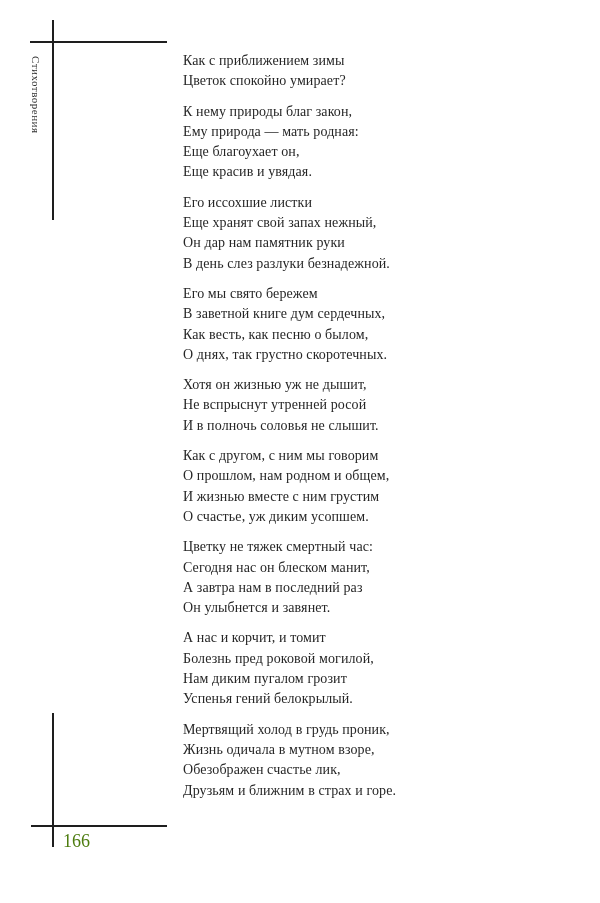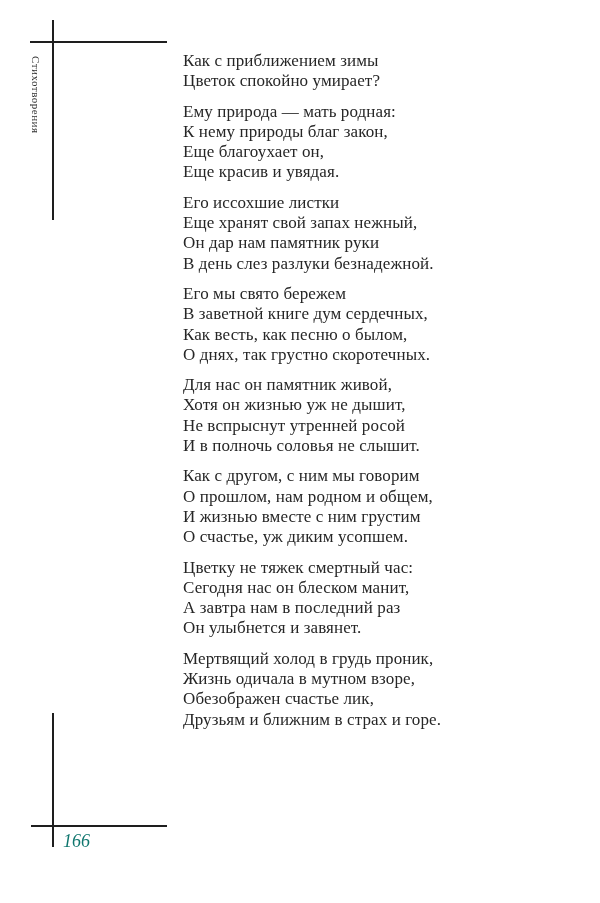--- a/index.html
+++ b/index.html
@@ -27,27 +27,26 @@
     writing-mode:vertical-rl;
     text-orientation:sideways;
     font-size:11px;
     letter-spacing:0.5px;
     color:#2e2e2e;
   }
   .page-number{
     position:absolute;
     left:63px;top:831px;
     font-size:18px;
-    color:#0f766e;
-    font-style:italic;
+    color:#4d7c0f;
   }
   .poem{
     position:absolute;
     left:183px;top:51px;
-    font-size:17px;
+    font-size:14px;
     line-height:20.3px;
     letter-spacing:0.1px;
     color:var(--text-color);
   }
   .stanza{margin:0 0 10px 0;}
   .stanza:last-child{margin-bottom:12px;}
   .poem-line{white-space:nowrap;}
 </style>
 </head>
 <body>
@@ -59,56 +58,61 @@
   <div class="rule bottom-v"></div>
 
   <div class="sidebar-label">Стихотворения</div>
 
   <div class="poem" id="poem">
       <div class="stanza">
         <div class="poem-line">Как с приближением зимы</div>
         <div class="poem-line">Цветок спокойно умирает?</div>
       </div>
       <div class="stanza">
+        <div class="poem-line">К нему природы благ закон,</div>
         <div class="poem-line">Ему природа — мать родная:</div>
-        <div class="poem-line">К нему природы благ закон,</div>
         <div class="poem-line">Еще благоухает он,</div>
         <div class="poem-line">Еще красив и увядая.</div>
       </div>
       <div class="stanza">
         <div class="poem-line">Его иссохшие листки</div>
         <div class="poem-line">Еще хранят свой запах нежный,</div>
         <div class="poem-line">Он дар нам памятник руки</div>
         <div class="poem-line">В день слез разлуки безнадежной.</div>
       </div>
       <div class="stanza">
         <div class="poem-line">Его мы свято бережем</div>
         <div class="poem-line">В заветной книге дум сердечных,</div>
         <div class="poem-line">Как весть, как песню о былом,</div>
         <div class="poem-line">О днях, так грустно скоротечных.</div>
       </div>
       <div class="stanza">
-        <div class="poem-line">Для нас он памятник живой,</div>
         <div class="poem-line">Хотя он жизнью уж не дышит,</div>
         <div class="poem-line">Не вспрыснут утренней росой</div>
         <div class="poem-line">И в полночь соловья не слышит.</div>
       </div>
       <div class="stanza">
         <div class="poem-line">Как с другом, с ним мы говорим</div>
         <div class="poem-line">О прошлом, нам родном и общем,</div>
         <div class="poem-line">И жизнью вместе с ним грустим</div>
         <div class="poem-line">О счастье, уж диким усопшем.</div>
       </div>
       <div class="stanza">
         <div class="poem-line">Цветку не тяжек смертный час:</div>
         <div class="poem-line">Сегодня нас он блеском манит,</div>
         <div class="poem-line">А завтра нам в последний раз</div>
         <div class="poem-line">Он улыбнется и завянет.</div>
       </div>
       <div class="stanza">
+        <div class="poem-line">А нас и корчит, и томит</div>
+        <div class="poem-line">Болезнь пред роковой могилой,</div>
+        <div class="poem-line">Нам диким пугалом грозит</div>
+        <div class="poem-line">Успенья гений белокрылый.</div>
+      </div>
+      <div class="stanza">
         <div class="poem-line">Мертвящий холод в грудь проник,</div>
         <div class="poem-line">Жизнь одичала в мутном взоре,</div>
         <div class="poem-line">Обезображен счастье лик,</div>
         <div class="poem-line">Друзьям и ближним в страх и горе.</div>
       </div>
     </div>
 
   <div class="page-number">166</div>
 </div>
 

